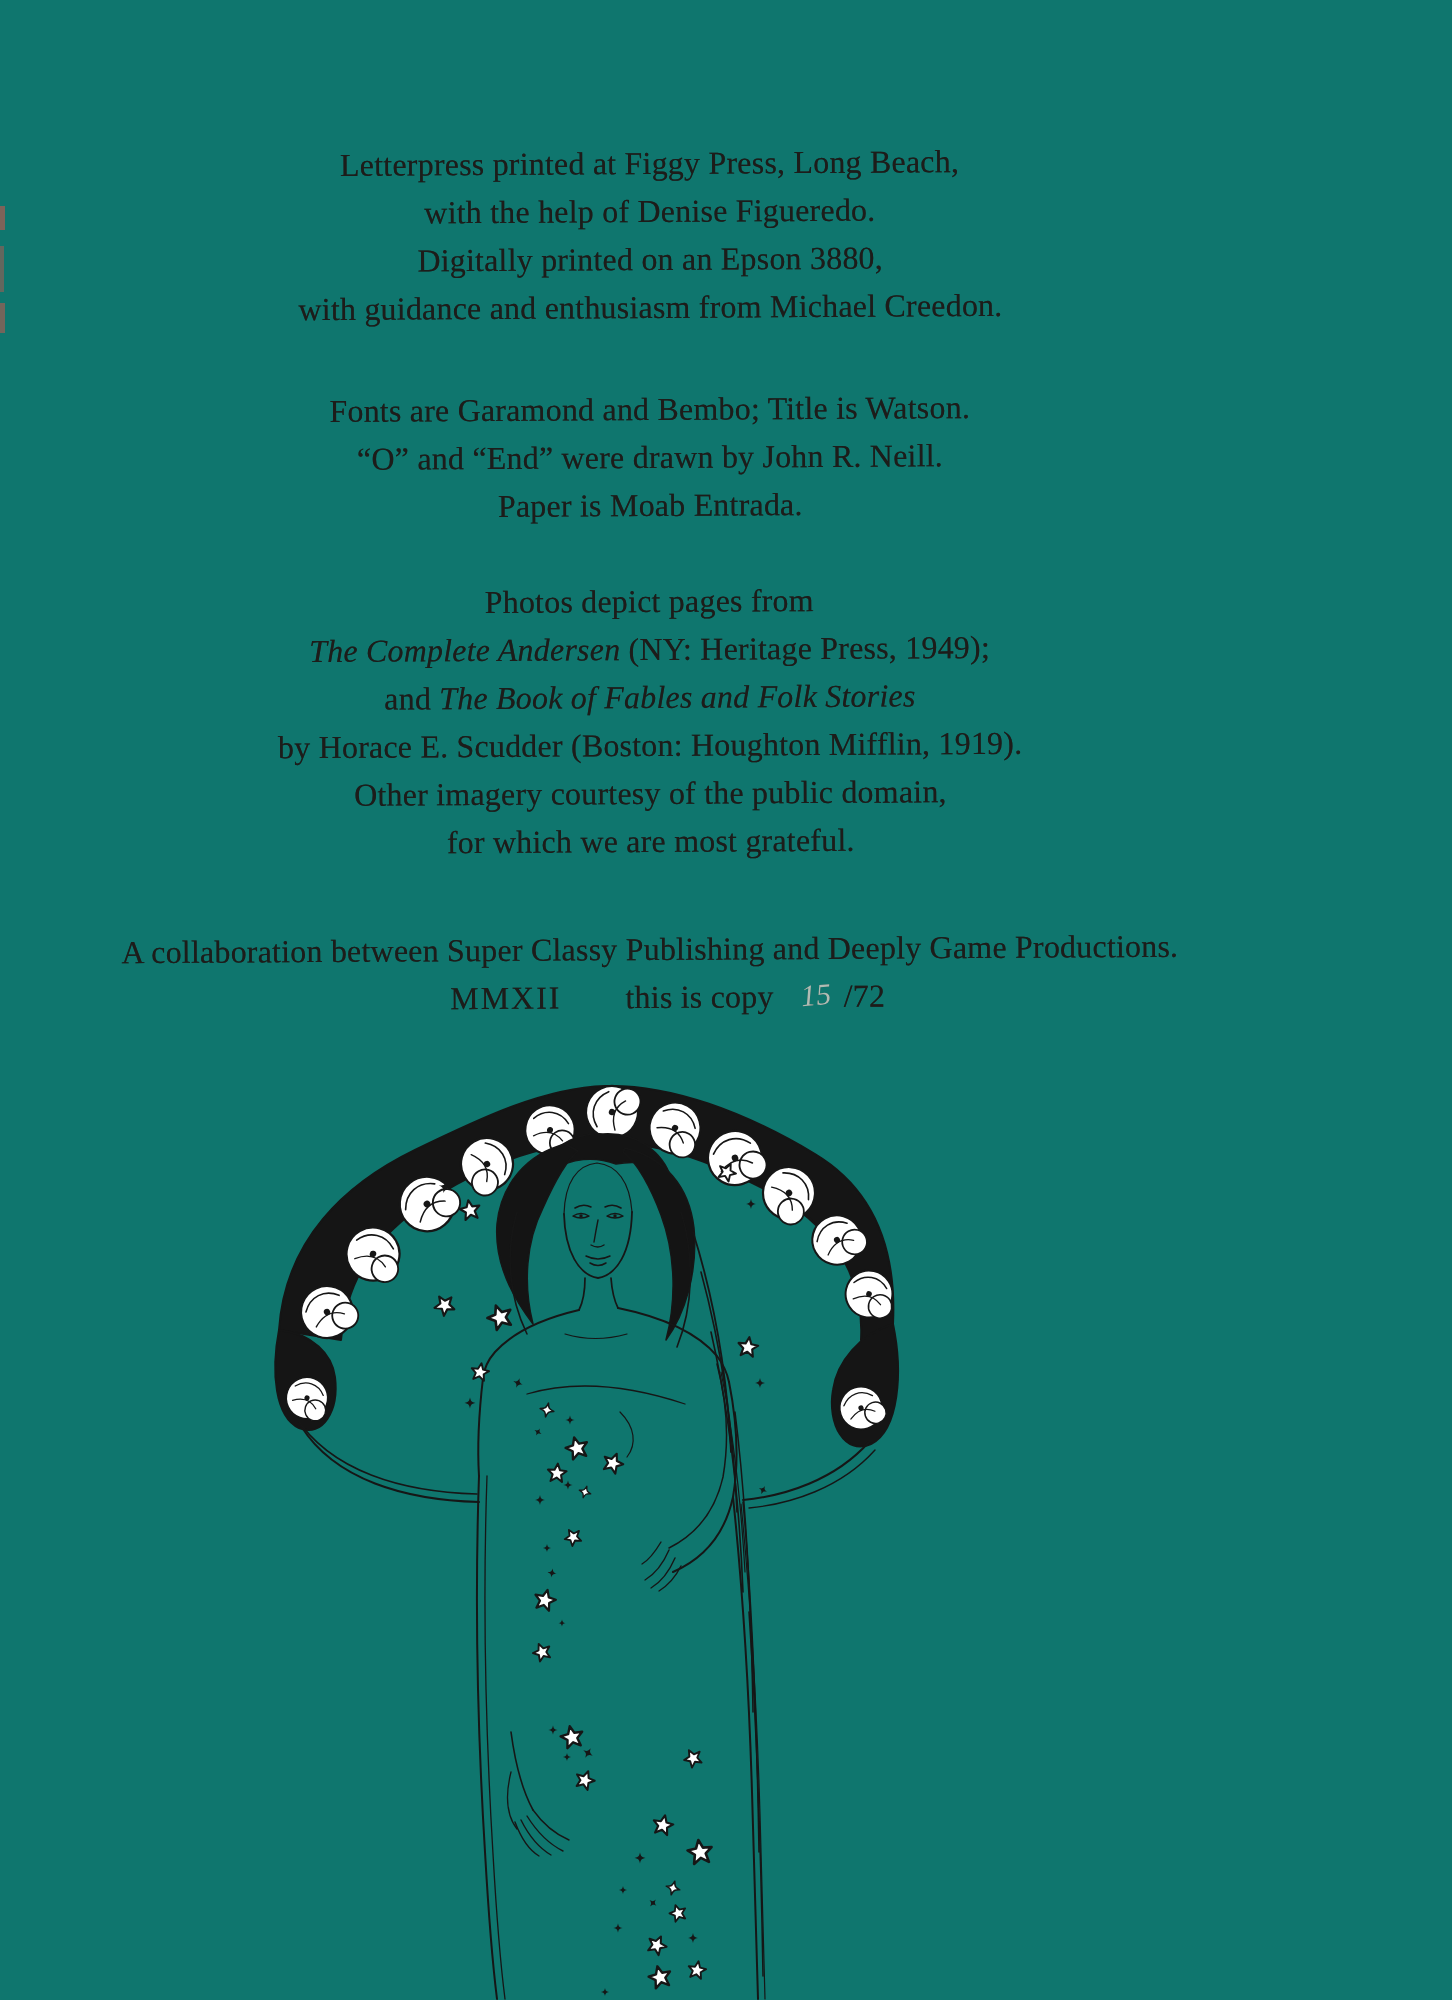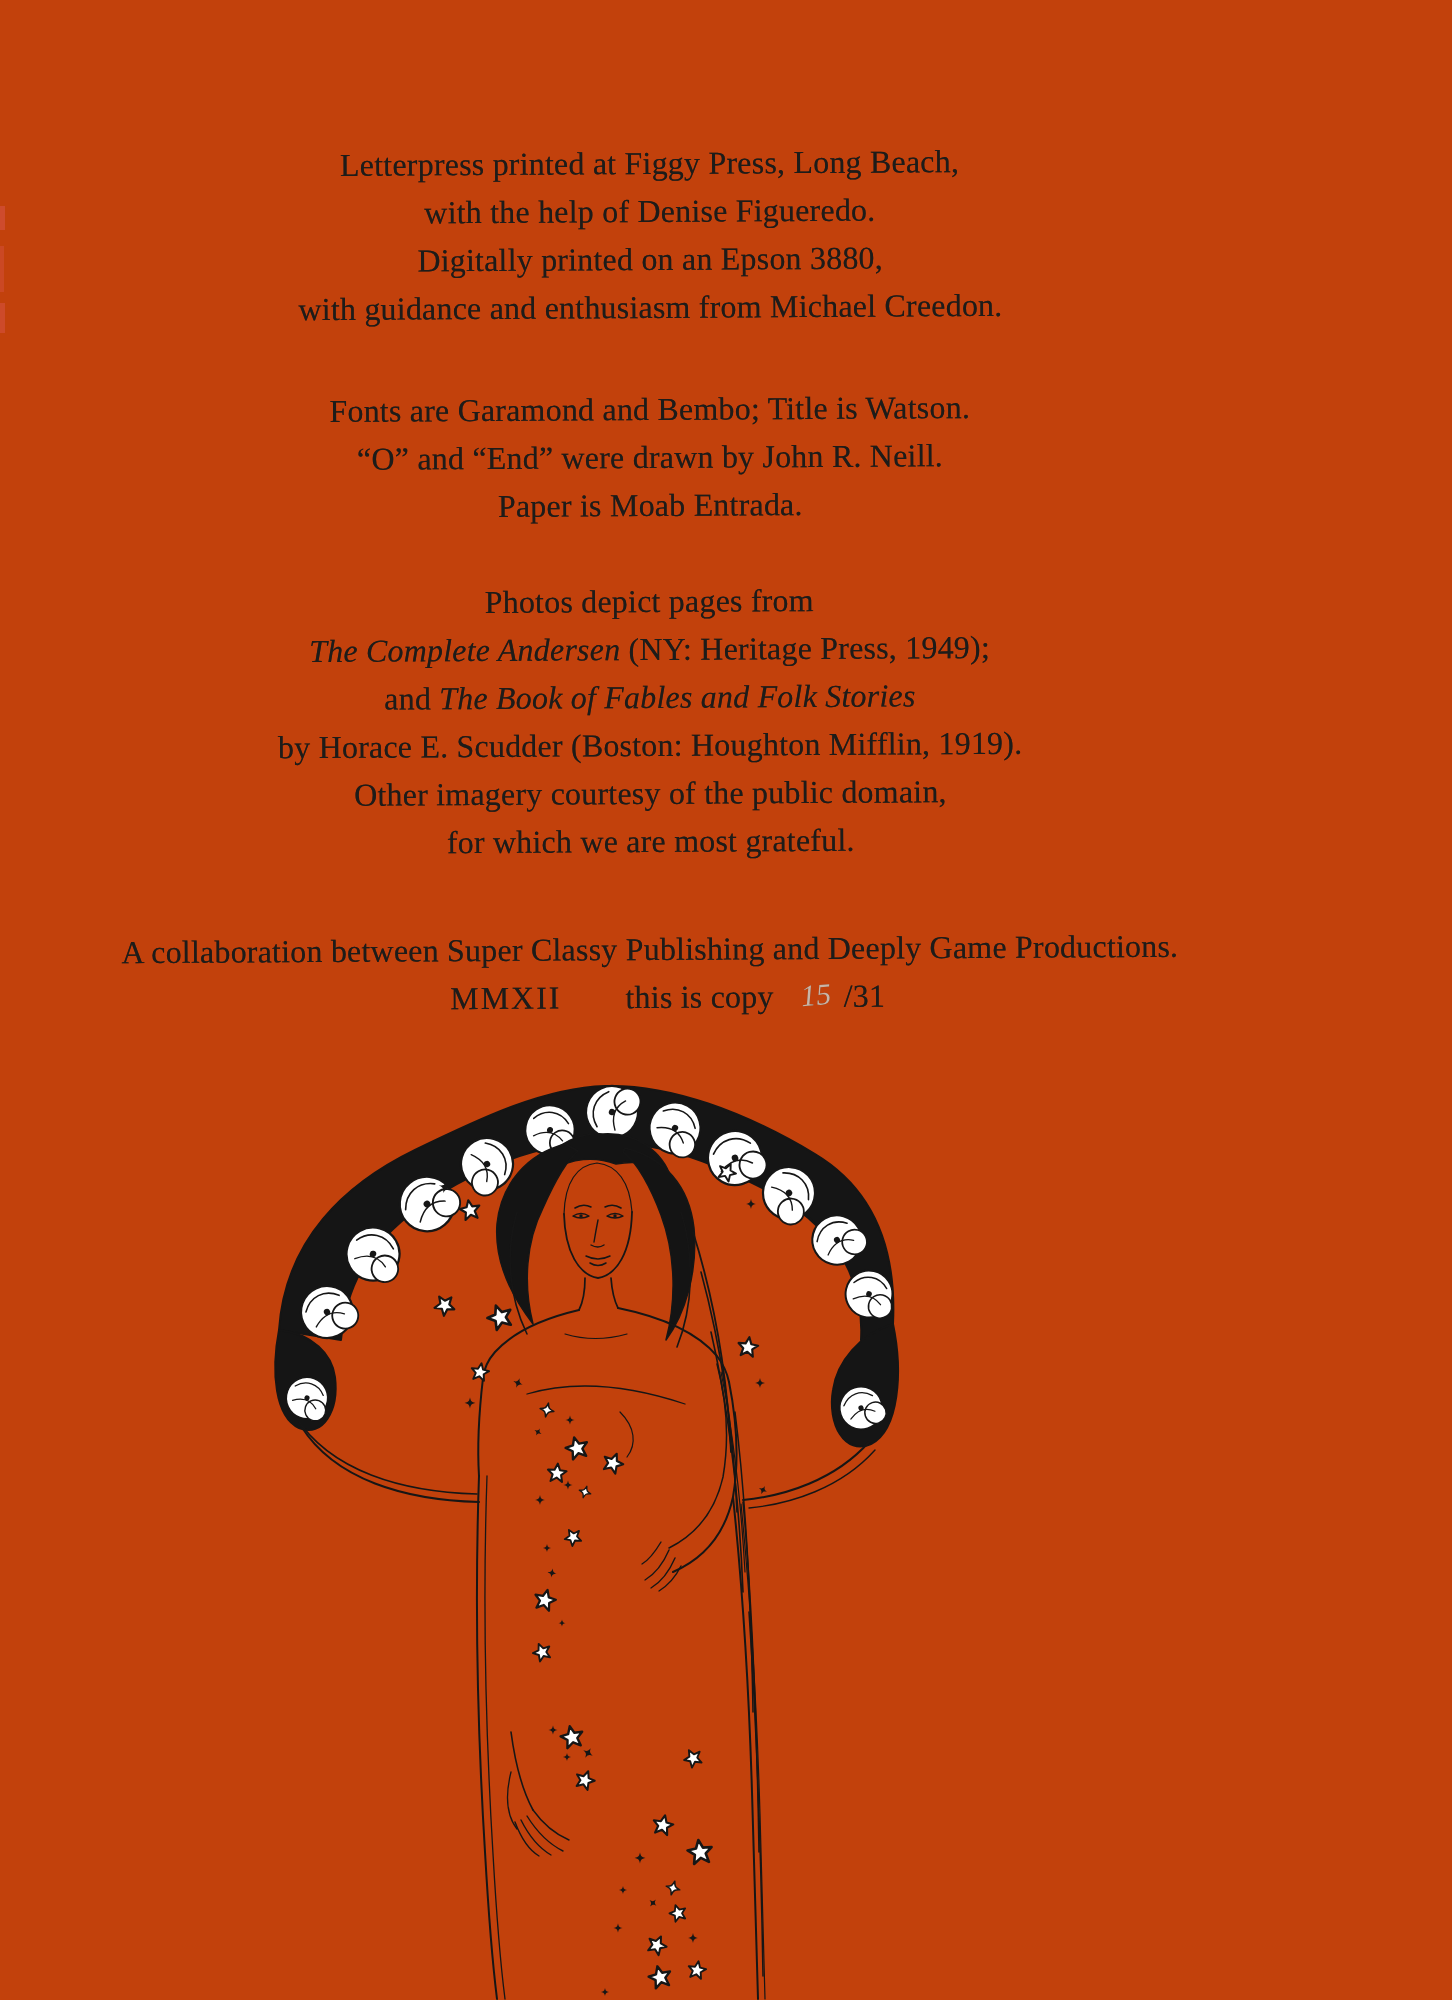--- a/index.html
+++ b/index.html
@@ -1,21 +1,21 @@
 <!DOCTYPE html>
 <html><head>
 <meta charset="utf-8">
 <style>
   html,body { margin:0; padding:0; }
   body {
     width:1452px; height:2000px; position:relative; overflow:hidden;
     background:#fdfdfc;
     font-family:"Liberation Serif", serif;
   }
-  .page { position:absolute; inset:0; background:#c2410c; }
+  .page { position:absolute; inset:0; background:#0f766e; }
 
   
   .colophon-block {
     position:absolute; left:50px; width:1200px;
     text-align:center; color:#1d1c1a;
     font-size:32px; line-height:48px; letter-spacing:0.2px;
     text-shadow:0 0 0.6px rgba(25,24,22,.65);
     transform:rotate(-0.35deg);
   }
   .p-printing   { top:139px; }
@@ -69,21 +69,21 @@
     <div><span class="ital">The Complete Andersen</span><span> (NY: Heritage Press, 1949);</span></div>
     <div><span>and </span><span class="ital">The Book of Fables and Folk Stories</span></div>
     <div>by Horace E. Scudder (Boston: Houghton Mifflin, 1919).</div>
     <div>Other imagery courtesy of the public domain,</div>
     <div>for which we are most grateful.</div>
   </div>
 
   <div class="colophon-block p-edition">
     <div>A collaboration between Super Classy Publishing and Deeply Game Productions.</div>
     <div>
-      <span class="year">MMXII</span><span class="copy-label">this is copy</span><span class="copy-num">15</span><span>/31</span>
+      <span class="year">MMXII</span><span class="copy-label">this is copy</span><span class="copy-num">15</span><span>/72</span>
     </div>
   </div>
 
   <svg class="endpiece" viewBox="0 0 640 928" fill="none" stroke-linecap="round" stroke-linejoin="round">
     <defs>
       <path id="s5" d="M0,-11 L3.2,-3.6 L11,-3 L5,2 L6.8,10 L0,5.4 L-6.8,10 L-5,2 L-11,-3 L-3.2,-3.6 Z" fill="#fff" stroke="#161616" stroke-width="2.4"></path>
       <path id="s4" d="M0,-9 C1.5,-2.5 2.5,-1.5 9,0 C2.5,1.5 1.5,2.5 0,9 C-1.5,2.5 -2.5,1.5 -9,0 C-2.5,-1.5 -1.5,-2.5 0,-9 Z" fill="#161616"></path>
       <path id="s4o" d="M0,-10 C1.7,-2.8 2.8,-1.7 10,0 C2.8,1.7 1.7,2.8 0,10 C-1.7,2.8 -2.8,1.7 -10,0 C-2.8,-1.7 -1.7,-2.8 0,-10 Z" fill="#fff" stroke="#161616" stroke-width="2.2"></path>
       <g id="poppy">
         <circle r="26" fill="#fff" stroke="#161616" stroke-width="2.2"></circle>

